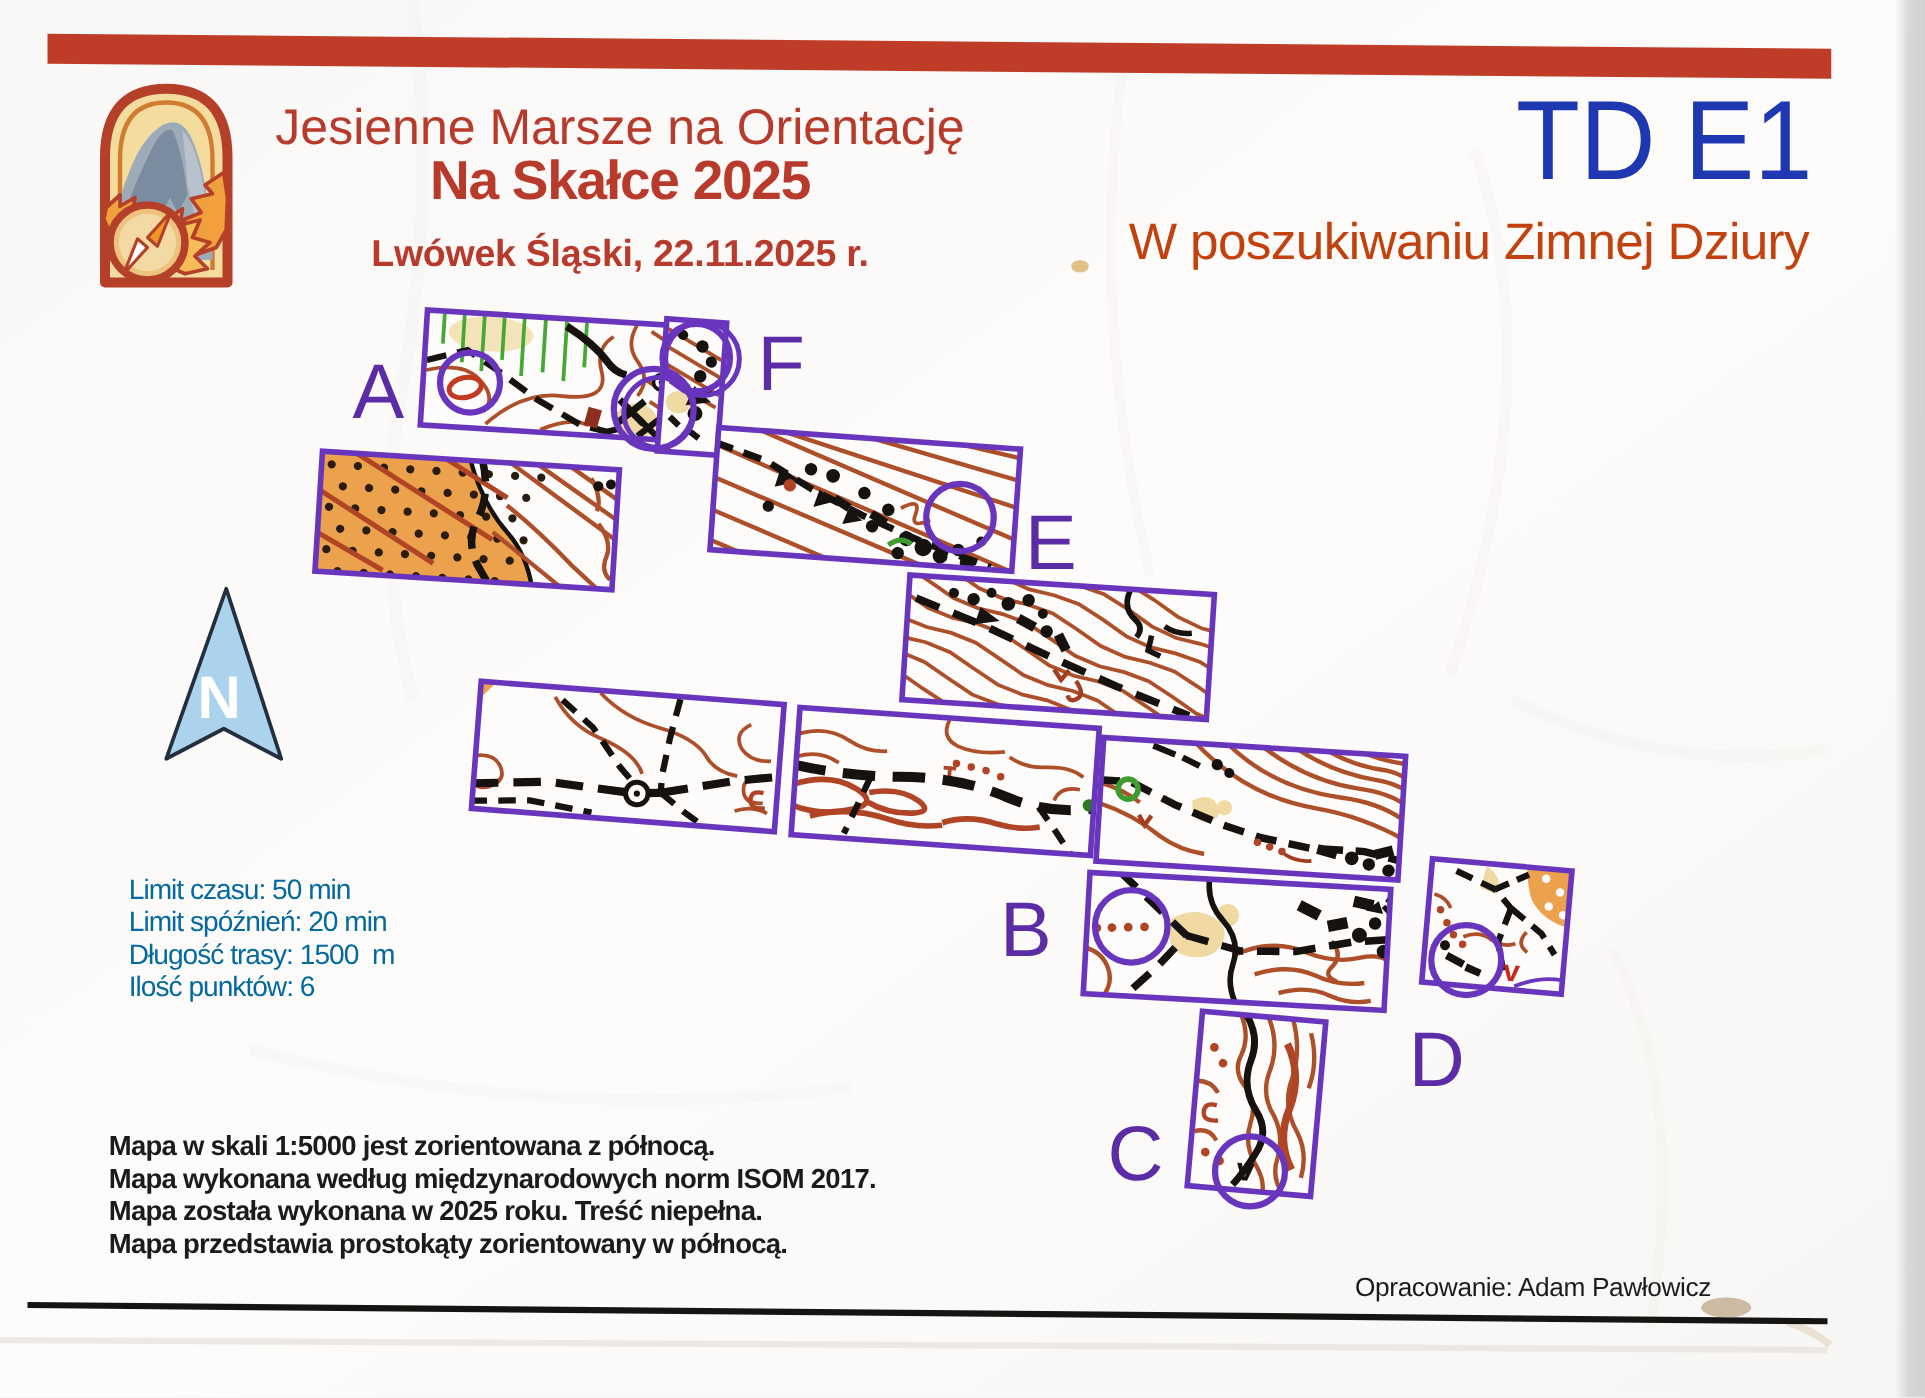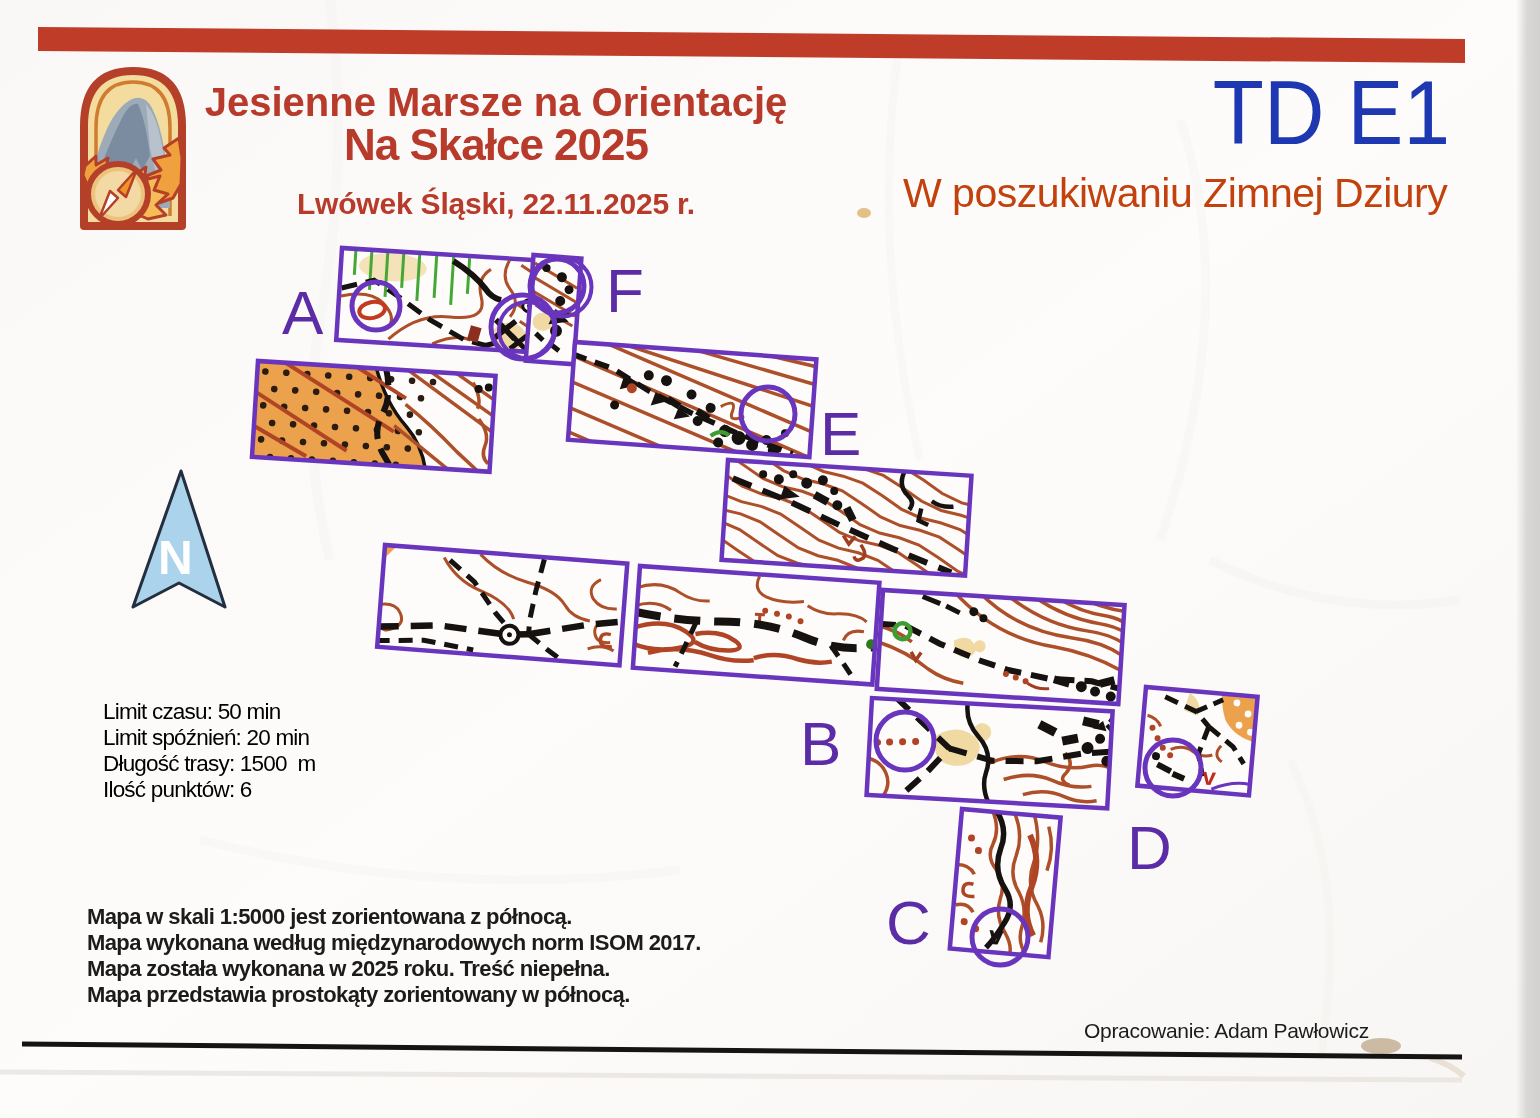--- a/index.html
+++ b/index.html
@@ -626,27 +626,27 @@
   <path d="M19,153 L30,125 L38,132 Z" fill="#ffffff" stroke="#b5402a" stroke-width="2.5" stroke-linejoin="round"></path>
 </g>
 
 <g>
   <path d="M181,471 L225,607 L179,583 L133,607 Z" fill="#abd4ec" stroke="#232e3e" stroke-width="3" stroke-linejoin="round"></path>
   <text x="158" y="574" font-family="Liberation Sans, sans-serif" font-size="48" font-weight="bold" fill="#ffffff">N</text>
 </g>
 
 </svg>
 
-<div class="abs" style="left:196px; top:80px; width:600px; text-align:center; color:#b83a2b; font-weight:bold; font-size:40px; white-space:nowrap;">Jesienne Marsze na Orientację</div>
+<div class="abs" style="left:196px; top:80px; width:600px; text-align:center; color:#b83a2b; font-weight:normal; font-size:40px; white-space:nowrap;">Jesienne Marsze na Orientację</div>
 
 <div class="abs" style="left:196px; top:120px; width:600px; text-align:center; color:#b83a2b; font-weight:bold; font-size:44px; letter-spacing:-1px; white-space:nowrap;">Na Skałce 2025</div>
 
 <div class="abs" style="left:196px; top:187px; width:600px; text-align:center; color:#b83a2b; font-weight:bold; font-size:30px; letter-spacing:-0.2px; white-space:nowrap;">Lwówek Śląski, 22.11.2025 r.</div>
 
 <div class="abs" style="left:1105px; top:62px; width:345px; text-align:right; color:#1e38b2; font-size:90px; white-space:nowrap; transform:scaleX(0.93); transform-origin:100% 0;">TD E1</div>
 
 <div class="abs" style="left:903px; top:170px; width:560px; text-align:left; color:#c2410c; font-size:41px; letter-spacing:-0.5px; white-space:nowrap;">W poszukiwaniu Zimnej Dziury</div>
 
-<div class="abs" style="left:103px; top:699px; color:#000000; font-size:22.5px; letter-spacing:-0.8px; line-height:26px; white-space:nowrap;">Limit czasu: 50 min<br>Limit spóźnień: 20 min<br>Długość trasy: 1500&nbsp; m<br>Ilość punktów: 6</div>
+<div class="abs" style="left:103px; top:699px; color:#0369a1; font-size:22.5px; letter-spacing:-0.8px; line-height:26px; white-space:nowrap;">Limit czasu: 50 min<br>Limit spóźnień: 20 min<br>Długość trasy: 1500&nbsp; m<br>Ilość punktów: 6</div>
 
 <div class="abs" style="left:87px; top:904px; color:#1b1b1b; font-size:22px; letter-spacing:-0.6px; line-height:26px; white-space:nowrap;font-weight:bold;">Mapa w skali 1:5000 jest zorientowana z północą.<br>Mapa wykonana według międzynarodowych norm ISOM 2017.<br>Mapa została wykonana w 2025 roku. Treść niepełna.<br>Mapa przedstawia prostokąty zorientowany w północą.</div>
 
 <div class="abs" style="left:1084px; top:1019px; color:#1b1b1b; font-size:21px; letter-spacing:-0.3px; white-space:nowrap;">Opracowanie: Adam Pawłowicz</div>
 
 </body></html>

